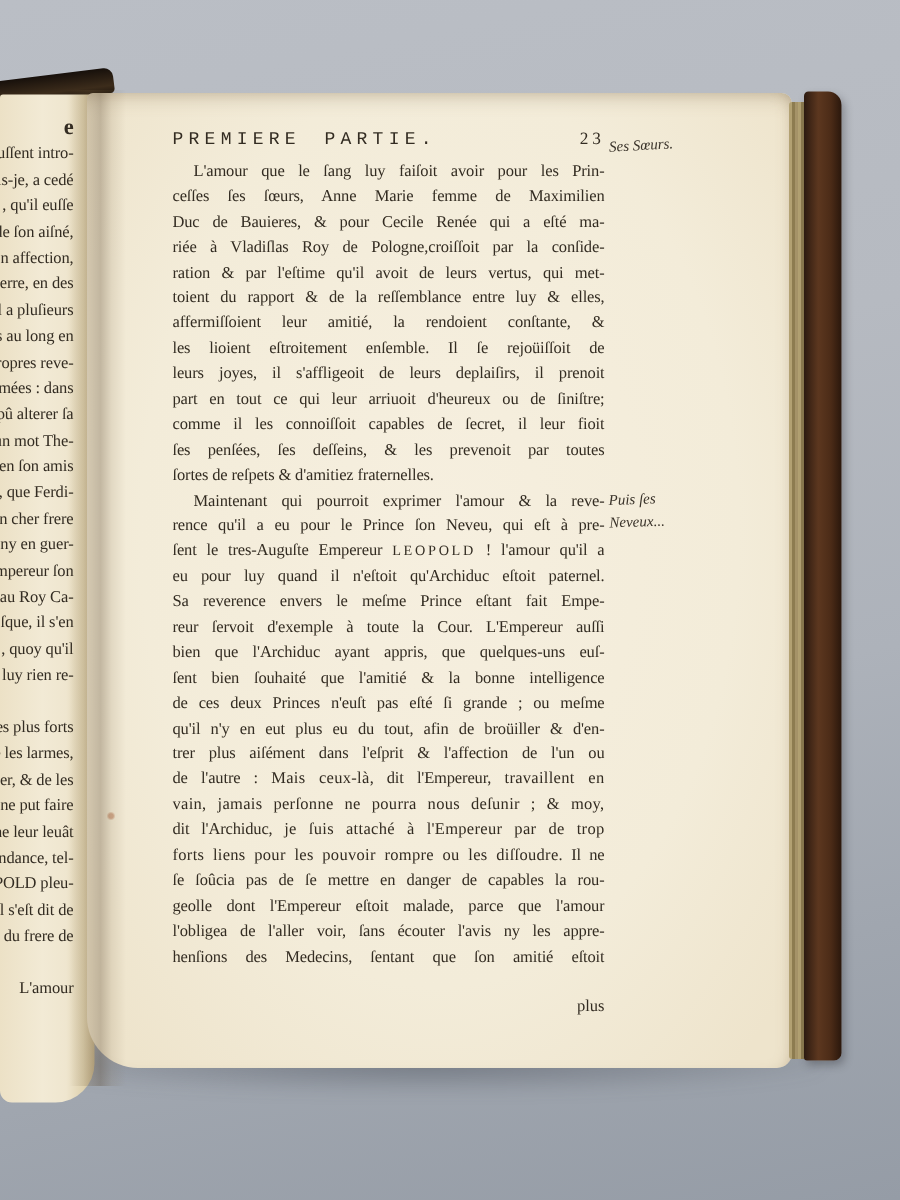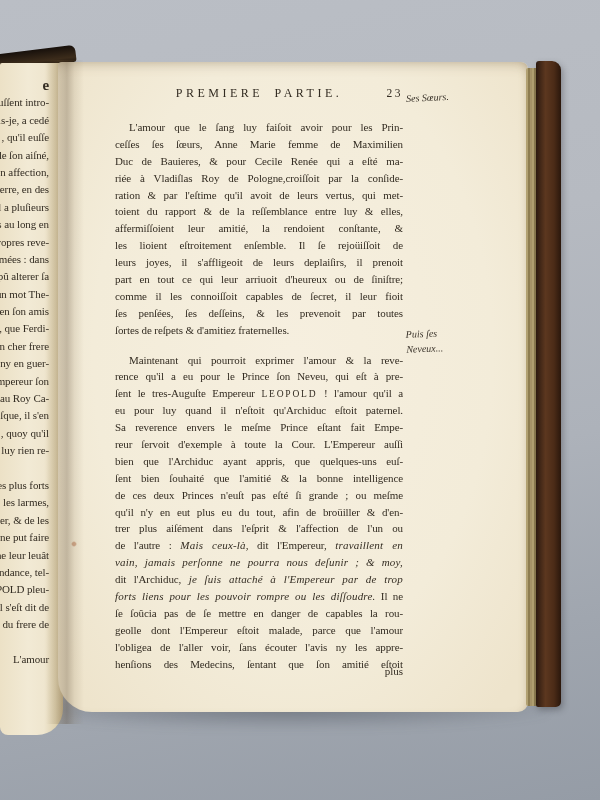--- a/index.html
+++ b/index.html
@@ -19,28 +19,28 @@
   .lfrag{height:17.4px;line-height:17.4px;font-size:11px;letter-spacing:-0.1px;white-space:nowrap;}
   .left-text .lfrag:first-child{font-size:15px;font-weight:bold;}
   .right-page{position:absolute;left:58px;top:62px;width:470px;height:650px;
     background:
       radial-gradient(circle at 16px 482px,rgba(170,90,50,.45) 0 1.5px,transparent 3px),
       radial-gradient(ellipse at 50% 45%, #f6efdf 0%, #f3ecd9 60%, #eee4cc 92%),
       linear-gradient(to right,#e1d4b4 0,#f0e8d2 7%,#f4edda 50%,#f1e9d4 93%,#e8dcc0 100%);
     border-radius:4px 7px 10px 34px;
     box-shadow:inset 0 10px 14px -10px rgba(120,100,70,.45), inset -6px 0 10px -6px rgba(140,115,80,.35);}
   .page-head{position:absolute;left:57px;top:24px;width:288px;height:16px;}
-  .pp-title{text-align:center;font-size:12px;letter-spacing:3.5px;word-spacing:5px;white-space:nowrap;}
+  .pp-title{font-size:12px;letter-spacing:3.5px;word-spacing:5px;white-space:nowrap;font-family:Liberation Mono, monospace;}
   .pp-num{position:absolute;right:0;top:1px;font-size:11.5px;letter-spacing:2.5px;text-align:center;}
   .main-text{position:absolute;left:57px;top:44px;width:288px;}
   .ln{height:16.9px;line-height:16.9px;font-size:11px;letter-spacing:-0.1px;
     text-align:justify;text-align-last:justify;overflow:hidden;}
-  .ln.ind{text-indent:14px;margin-top:13px;}
+  .ln.ind{text-indent:14px;}
   .ln.end{text-align-last:left;}
-  .it{font-style:italic;letter-spacing:0.2px;}
+  .it{letter-spacing:0.2px;}
   .sc{font-size:9.5px;letter-spacing:1.8px;}
   .catch-right{position:absolute;left:57px;top:587px;width:288px;text-align:right;font-size:11px;margin-top:16px;}
   .mnote{position:absolute;left:348px;font-size:10px;font-style:italic;white-space:nowrap;color:#3a332a;}
   .mnote1{top:30px;transform:rotate(-3deg);}
   .mnote2{top:264px;line-height:15px;transform:rotate(-2deg);}
   .gutter{position:absolute;left:46px;top:60px;width:38px;height:664px;pointer-events:none;
     background:linear-gradient(to right,rgba(100,80,50,0) 0%,rgba(110,88,55,.22) 35%,rgba(85,65,40,.30) 55%,rgba(110,88,55,.12) 75%,transparent 100%);}
   .fore-edge{position:absolute;left:526px;top:68px;width:13px;height:638px;
     background:repeating-linear-gradient(to right,#b2a172 0 2px,#8d7c50 2px 4px,#a59368 4px 6px);
     border-radius:2px;}

